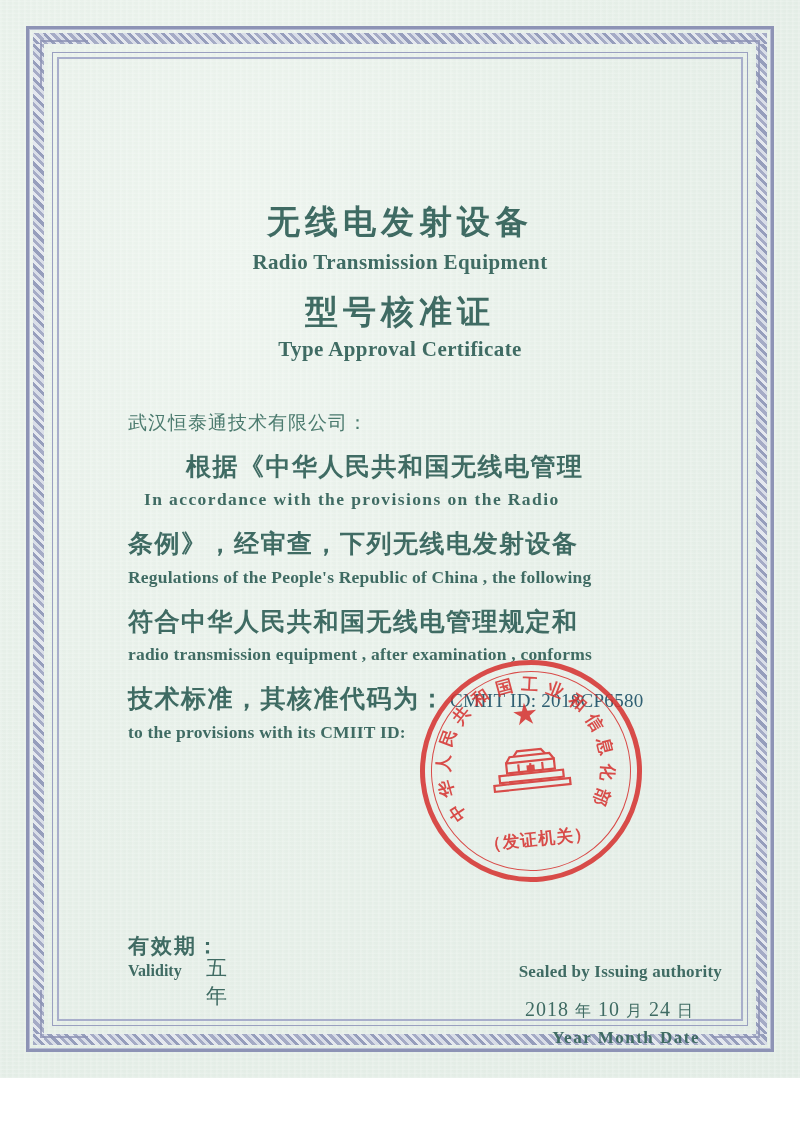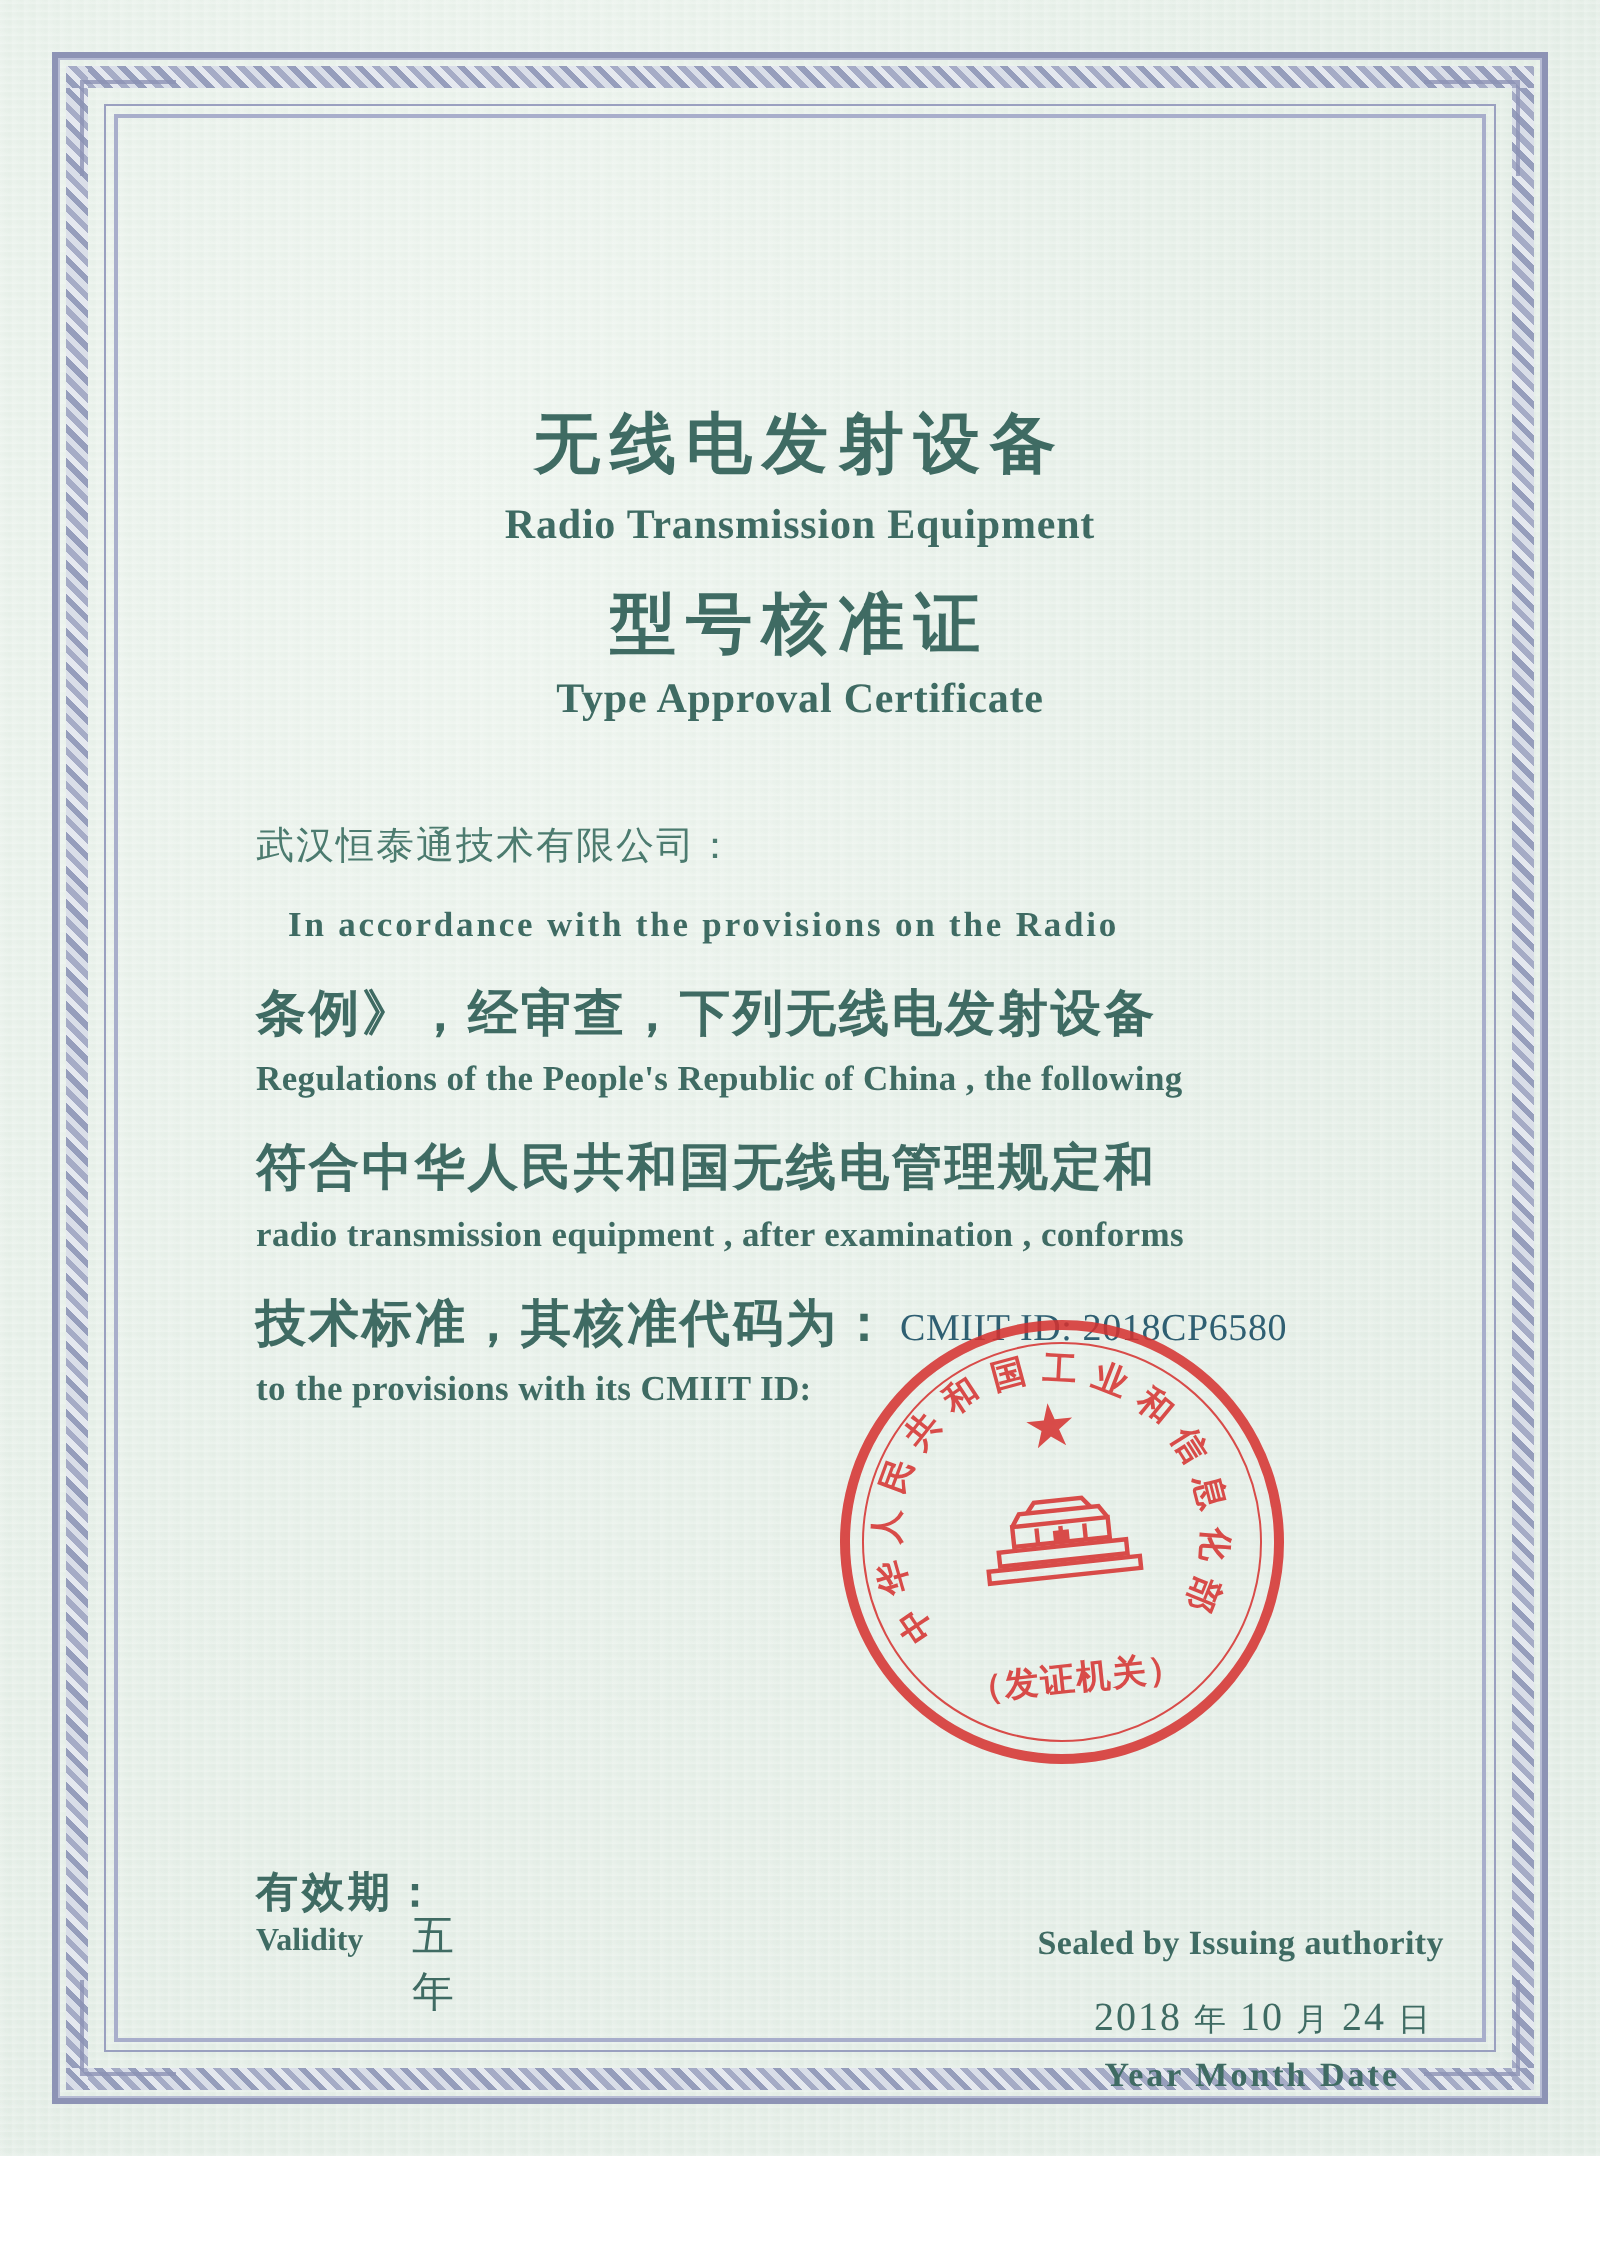--- a/index.html
+++ b/index.html
@@ -269,21 +269,21 @@
     top: 892px;
     font-family: "Liberation Serif", serif;
     font-size: 17px;
     font-weight: bold;
     color: #3f6b63;
     letter-spacing: .2px;
   }
 
   .date-row {
     position: absolute;
-    right: 14px;
+    right: 36px;
     top: 928px;
     font-family: "Liberation Serif", serif;
     font-size: 20px;
     color: #3f6b63;
     letter-spacing: 1px;
     white-space: nowrap;
   }
   .date-row .cnu {
     font-family: "DejaVu Sans", sans-serif;
     font-size: 16px;
@@ -319,20 +319,21 @@
     <div class="title-block">
       <div class="title-cn">无线电发射设备</div>
       <div class="title-en">Radio Transmission Equipment</div>
       <div class="title-cn2">型号核准证</div>
       <div class="title-en2">Type Approval Certificate</div>
     </div>
 
     <div class="applicant">武汉恒泰通技术有限公司：</div>
 
     <div class="body-block">
+      <div class="line-cn indent">根据《中华人民共和国无线电管理</div>
       <div class="line-en spaced">In accordance with the provisions on the Radio</div>
 
       <div class="line-cn">条例》，经审查，下列无线电发射设备</div>
       <div class="line-en">Regulations of the People's Republic of China , the following</div>
 
       <div class="line-cn">符合中华人民共和国无线电管理规定和</div>
       <div class="line-en">radio transmission equipment , after examination , conforms</div>
 
       <div class="cmiit-row">
         <span class="line-cn">技术标准，其核准代码为：</span>

